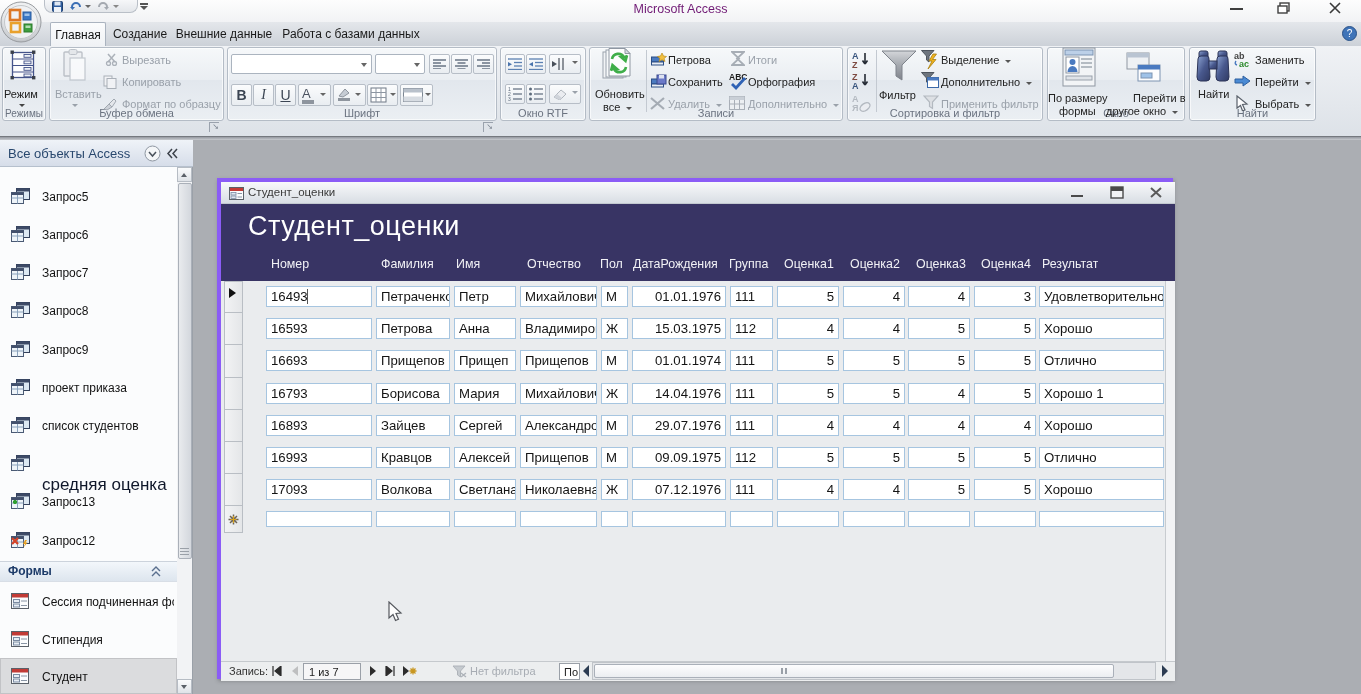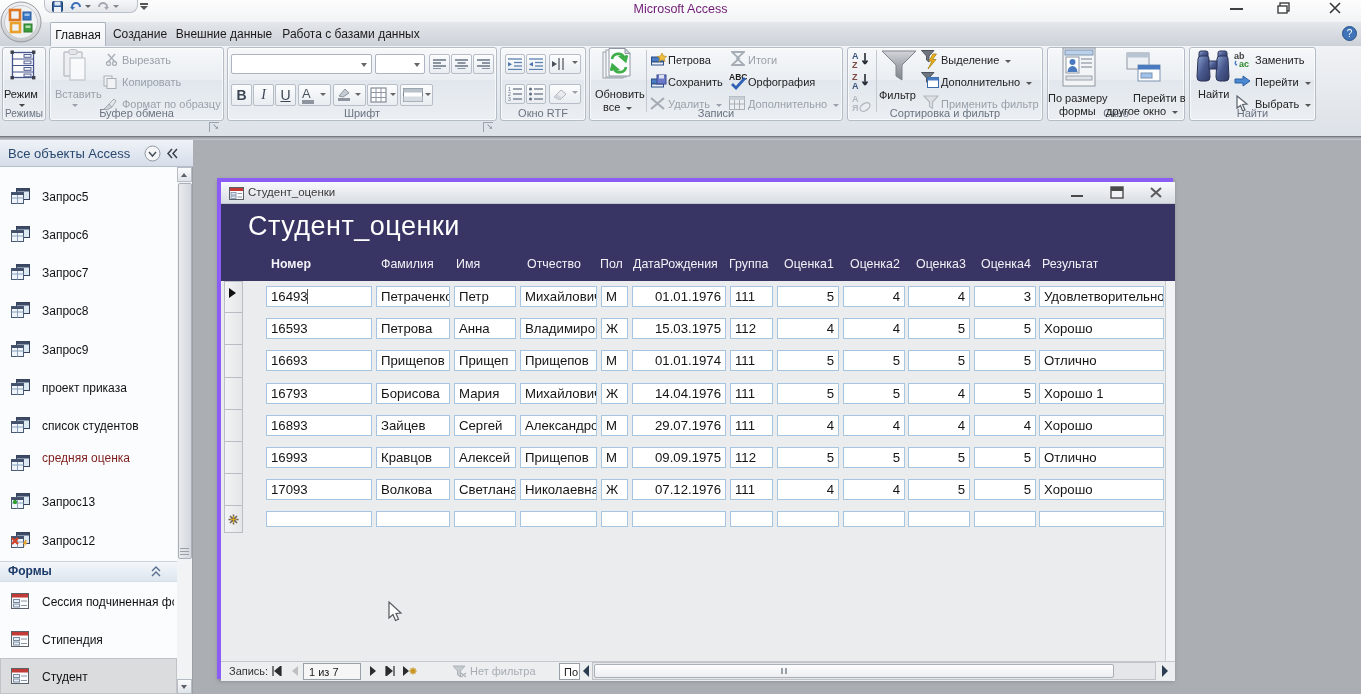--- a/index.html
+++ b/index.html
@@ -529,21 +529,21 @@
 </svg>
 <div class="abs" style="left:42px;top:419px;font-size:12px;color:#121212;white-space:nowrap;">список студентов</div>
 <svg class="abs" style="left:11px;top:455px" width="19" height="17">
 <rect x="5.5" y="0.5" width="13" height="11" fill="#dce8f2" stroke="#33415c"></rect>
 <rect x="5.5" y="0.5" width="13" height="3" fill="#3d4a66"></rect>
 <rect x="0.5" y="4.5" width="12" height="11" fill="#eef4f9" stroke="#4a5a74"></rect>
 <rect x="0.5" y="4.5" width="12" height="2.5" fill="#42506c"></rect>
 <line x1="0.5" y1="10" x2="12.5" y2="10" stroke="#8aa2bc"></line>
 <line x1="6.5" y1="7" x2="6.5" y2="15.5" stroke="#8aa2bc"></line>
 </svg>
-<div class="abs" style="left:42px;top:451px;font-size:12px;color:#7f1d1d;white-space:nowrap;">средняя оценка</div>
+<div class="abs" style="left:42px;top:475px;font-size:17px;color:#0f172a;white-space:nowrap;">средняя оценка</div>
 <svg class="abs" style="left:11px;top:493px" width="19" height="17">
 <rect x="5.5" y="0.5" width="13" height="11" fill="#dce8f2" stroke="#33415c"></rect>
 <rect x="5.5" y="0.5" width="13" height="3" fill="#3d4a66"></rect>
 <rect x="0.5" y="4.5" width="12" height="11" fill="#eef4f9" stroke="#4a5a74"></rect>
 <rect x="0.5" y="4.5" width="12" height="2.5" fill="#42506c"></rect>
 <line x1="0.5" y1="10" x2="12.5" y2="10" stroke="#8aa2bc"></line>
 <line x1="6.5" y1="7" x2="6.5" y2="15.5" stroke="#8aa2bc"></line>
 <path d="M2 9 H6 M4 7 V11" stroke="#2e9e2e" stroke-width="2.4"></path>
   </svg>
 <div class="abs" style="left:42px;top:495px;font-size:12px;color:#121212;white-space:nowrap;">Запрос13</div>
@@ -621,21 +621,21 @@
 <div class="abs" style="left:850px;top:13px;width:12px;height:2.4px;background:#4a4a4a;"></div>
 <svg class="abs" style="left:889px;top:4px" width="14" height="13">
 <rect x="1" y="1" width="12" height="11" fill="#f2f3f5" stroke="#4a4a4a" stroke-width="1.4"></rect>
 <rect x="1" y="1" width="12" height="4" fill="#4a4a4a"></rect>
     </svg>
 <svg class="abs" style="left:928px;top:4px" width="14" height="13">
 <path d="M2 2 L12 11 M12 2 L2 11" stroke="#5a5a5a" stroke-width="2"></path>
     </svg>
 <div id="fnavy"></div>
 <div id="bigtitle">Студент_оценки</div>
-<div class="clabel" style="left:50px;font-weight:bold;">Номер</div>
+<div class="clabel" style="left:50px;">Номер</div>
 <div class="clabel" style="left:160px;">Фамилия</div>
 <div class="clabel" style="left:235px;">Имя</div>
 <div class="clabel" style="left:306px;">Отчество</div>
 <div class="clabel" style="left:379px;">Пол</div>
 <div class="clabel" style="left:412px;">ДатаРождения</div>
 <div class="clabel" style="left:508px;width:41px;">Группа</div>
 <div class="clabel" style="left:563px;">Оценка1</div>
 <div class="clabel" style="left:629px;">Оценка2</div>
 <div class="clabel" style="left:695px;">Оценка3</div>
 <div class="clabel" style="left:760px;">Оценка4</div>

